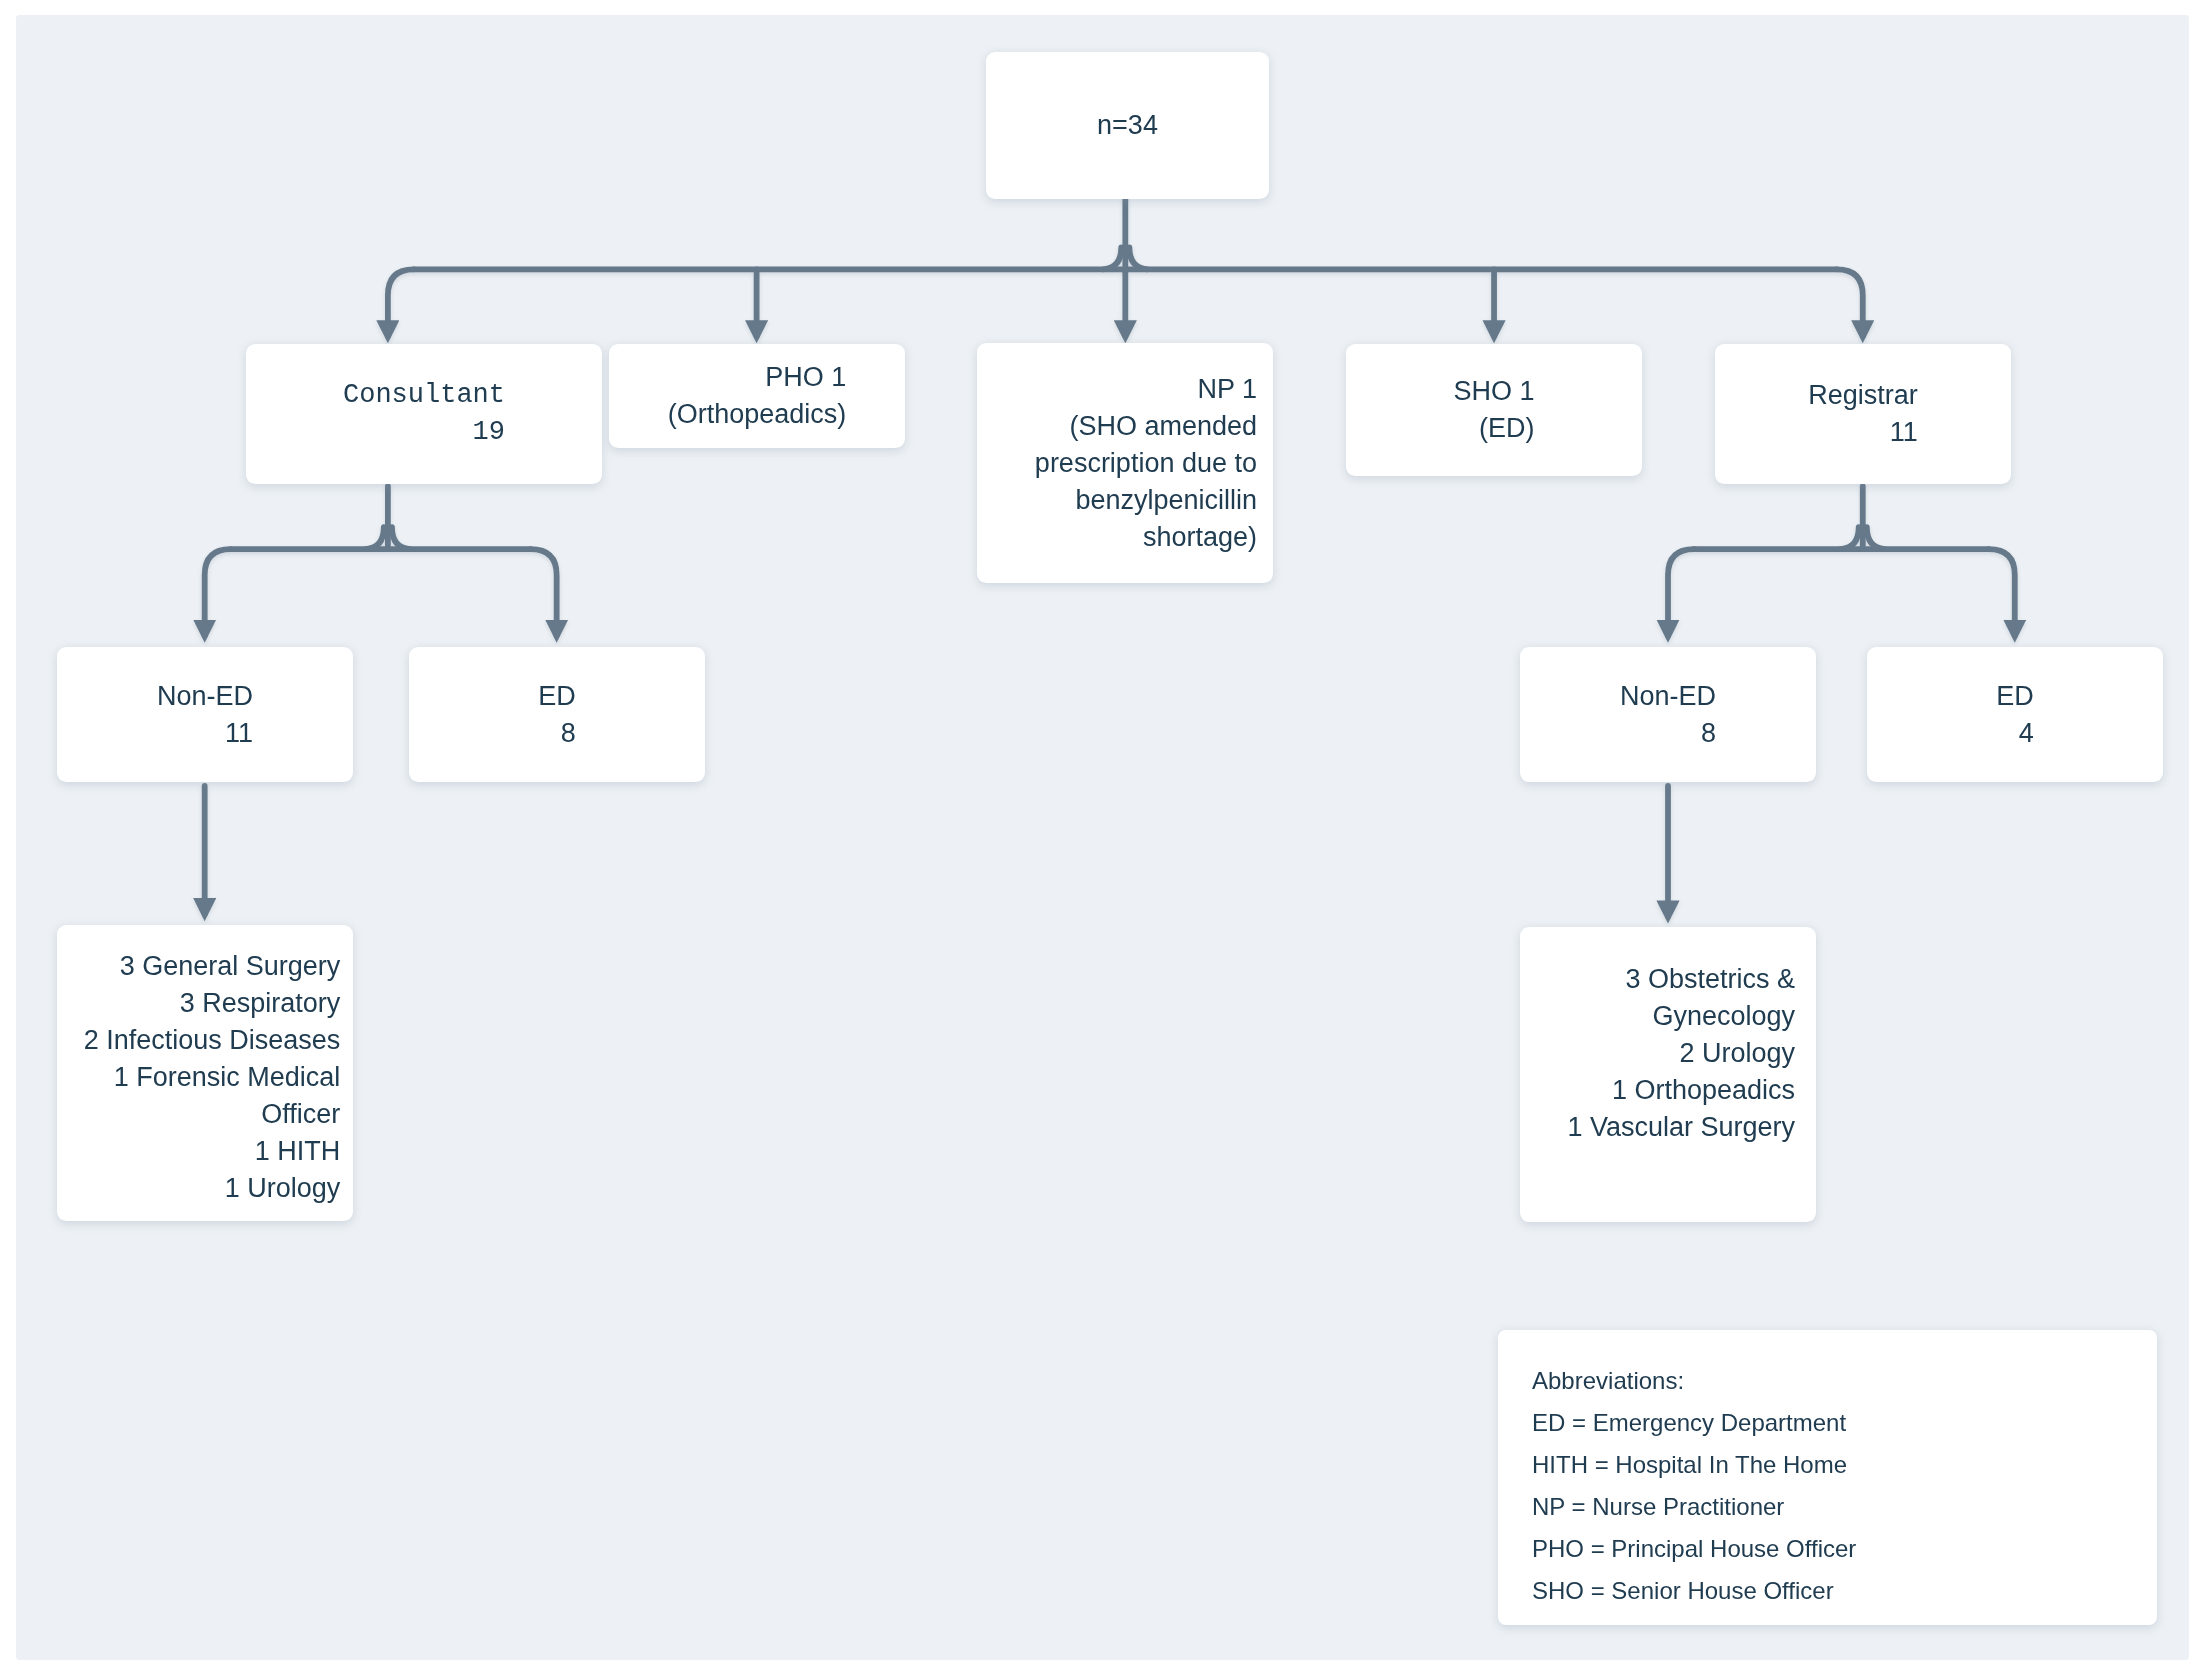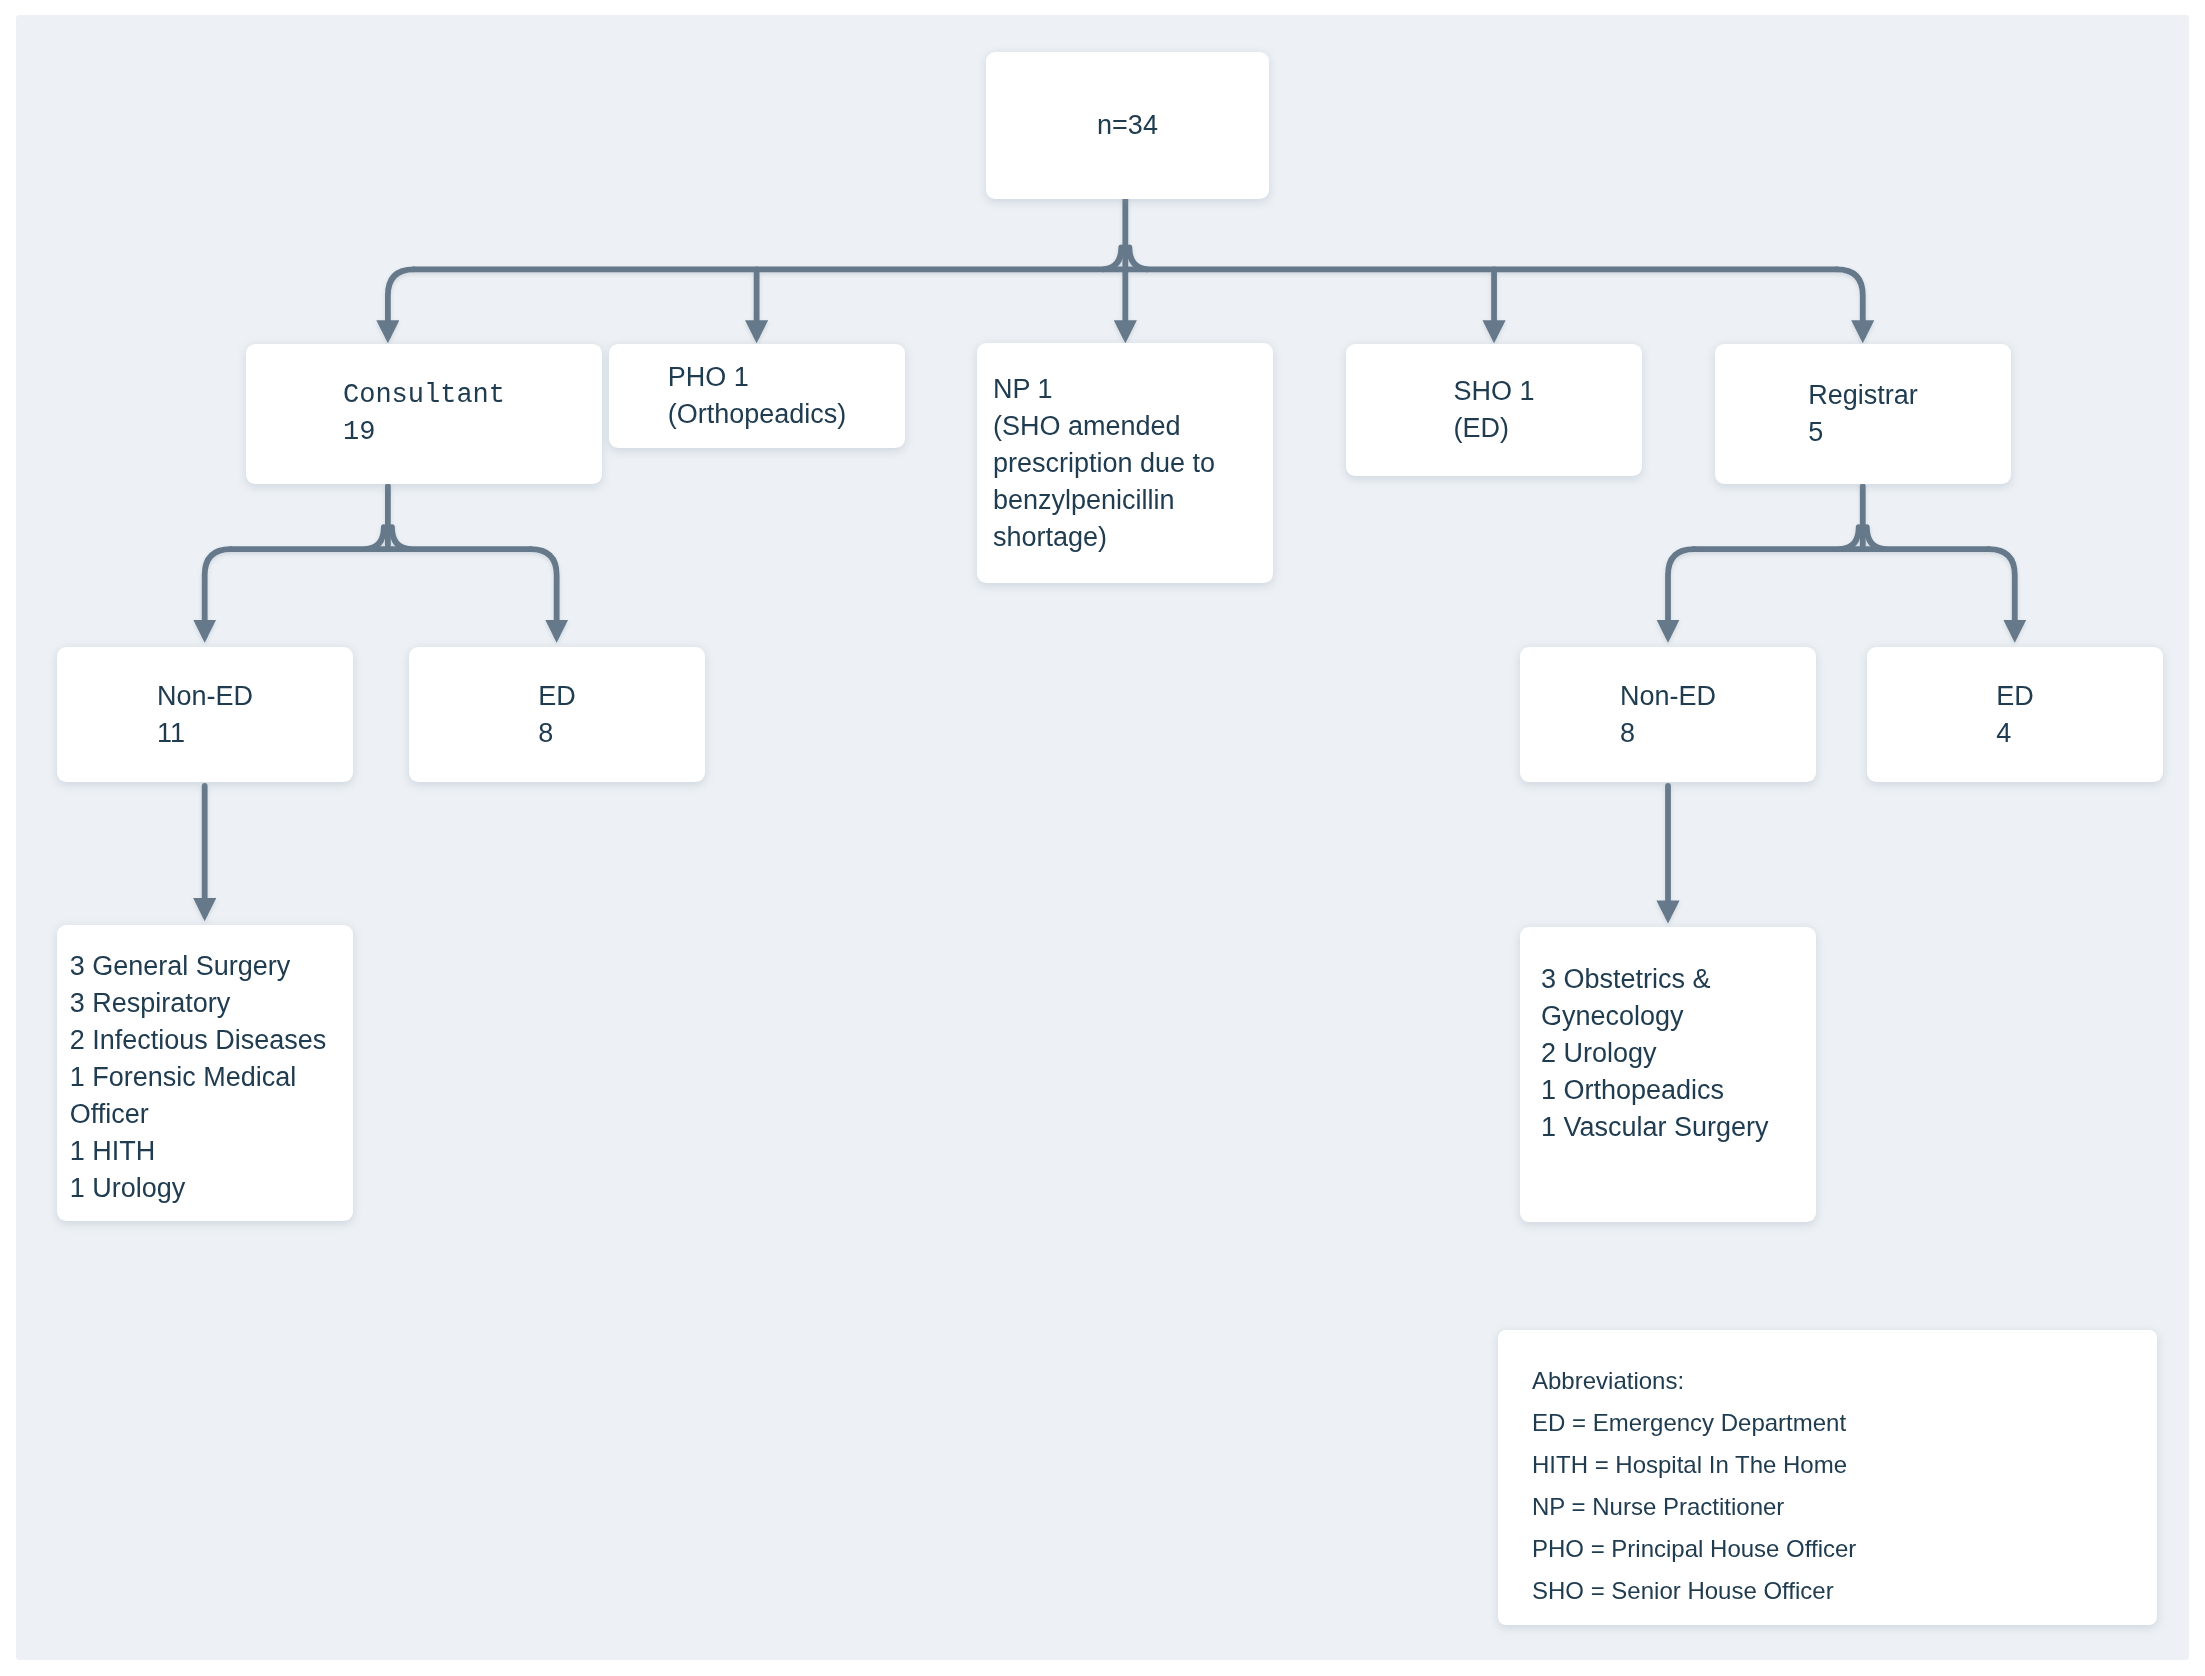--- a/index.html
+++ b/index.html
@@ -37,21 +37,21 @@
     stroke:none;
   }
   .box{
     position:absolute;
     background:var(--box);
     border-radius:9.2px;
     box-shadow:0 2.9px 9.2px rgba(125,145,165,0.28);
     display:flex;
     align-items:center;
     justify-content:center;
-    text-align:left;
+    text-align:right;
     white-space:pre-line;
     font-size:27px;
     line-height:37px;
     color:var(--text);
   }
   .box.top-align{
     align-items:flex-start;
     padding-top:34px;
     box-sizing:border-box;
   }
@@ -136,21 +136,21 @@
 
   <div class="box" id="node-consultant">Consultant
 19</div>
   <div class="box" id="node-pho">PHO 1
 (Orthopeadics)</div>
   <div class="box" id="node-np">NP 1
 (SHO amended prescription due to benzylpenicillin shortage)</div>
   <div class="box" id="node-sho">SHO 1
 (ED)</div>
   <div class="box" id="node-registrar">Registrar
-5</div>
+11</div>
 
   <div class="box" id="node-cons-non-ed">Non-ED
 11</div>
   <div class="box" id="node-cons-ed">ED
 8</div>
   <div class="box" id="node-reg-non-ed">Non-ED
 8</div>
   <div class="box" id="node-reg-ed">ED
 4</div>
 

